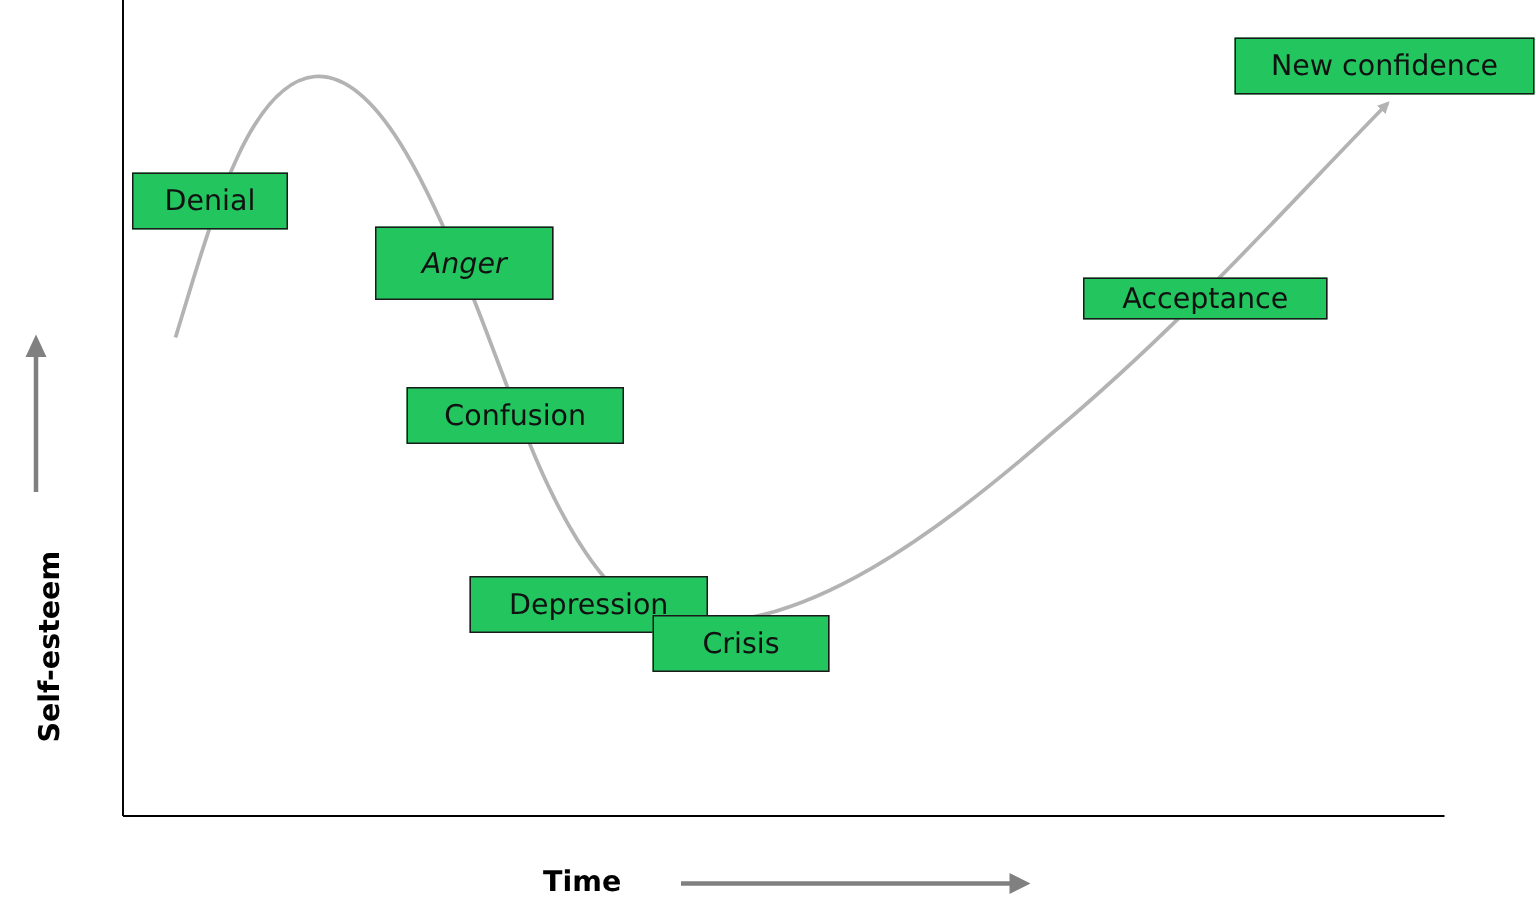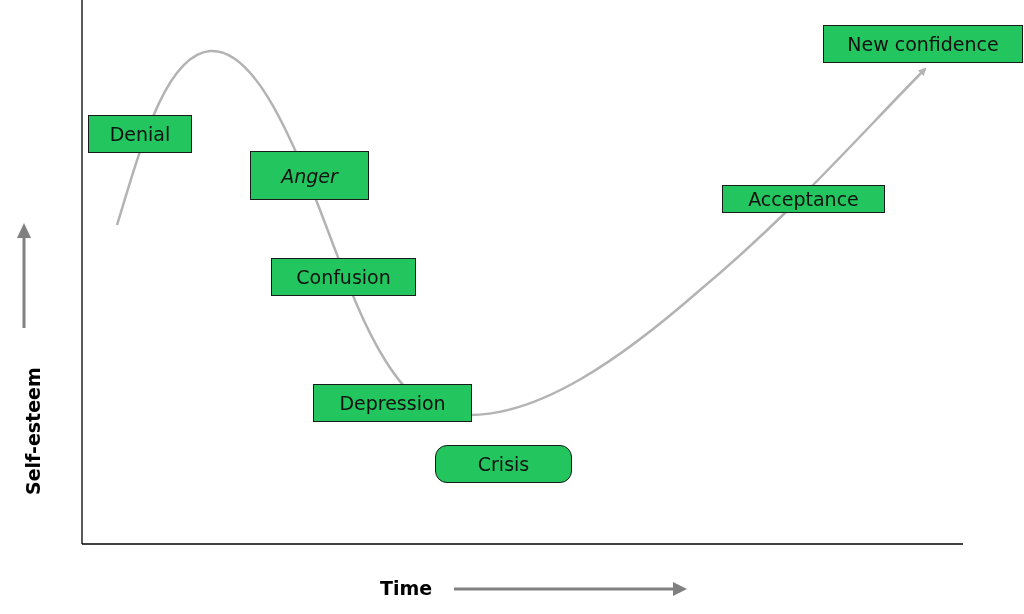--- a/index.html
+++ b/index.html
@@ -11,21 +11,21 @@
       background: #22c55e; border: 1.5px solid #1a1a1a;
       display: flex; align-items: center; justify-content: center;
       font-family: "DejaVu Sans", sans-serif; font-size: 19px; color: #111;
       white-space: nowrap;
     }
     .axis-label {
       position: absolute; font-family: "DejaVu Sans", sans-serif;
       font-weight: bold; font-size: 19px; color: #000;
     }
     #y-label { left: 22px; top: 495px; transform-origin: 0 0; transform: rotate(-90deg); }
-    #x-label { left: 380px; top: 577px; }
+    #x-label { left: 362px; top: 577px; }
   </style>
 </head>
 <body>
 
 <svg id="diagram" viewBox="0 0 1024 614" xmlns="http://www.w3.org/2000/svg">
   <defs>
     <marker id="curve-arrow" markerWidth="8" markerHeight="8" refX="6" refY="4" orient="auto" markerUnits="userSpaceOnUse">
       <path d="M0,0 L8,4 L0,8 z" fill="#b3b3b3"></path>
     </marker>
   </defs>
@@ -48,18 +48,18 @@
            C345,275 360,320 385,360
            C410,400 430,415 470,415
            C540,415 620,360 700,290
            C790,215 860,135 925,69" fill="none" stroke="#b3b3b3" stroke-width="2.5" marker-end="url(#curve-arrow)"></path>
 </svg>
 
 <div class="stage-box" style="left:88px;top:115px;width:104px;height:38px;">Denial</div>
 <div class="stage-box" style="left:250px;top:151px;width:119px;height:49px;font-style:italic;">Anger</div>
 <div class="stage-box" style="left:271px;top:258px;width:145px;height:38px;">Confusion</div>
 <div class="stage-box" style="left:313px;top:345px;width:159px;height:38px;margin-top:39px;">Depression</div>
-<div class="stage-box" style="left:435px;top:445px;width:137px;height:38px;border-radius:12px;">Crisis</div>
+<div class="stage-box" style="left:435px;top:410px;width:118px;height:38px;">Crisis</div>
 <div class="stage-box" style="left:722px;top:185px;width:163px;height:28px;">Acceptance</div>
 <div class="stage-box" style="left:823px;top:25px;width:200px;height:38px;">New confidence</div>
 
 <div id="y-label" class="axis-label">Self-esteem</div>
 <div id="x-label" class="axis-label">Time</div>
 
 </body></html>

